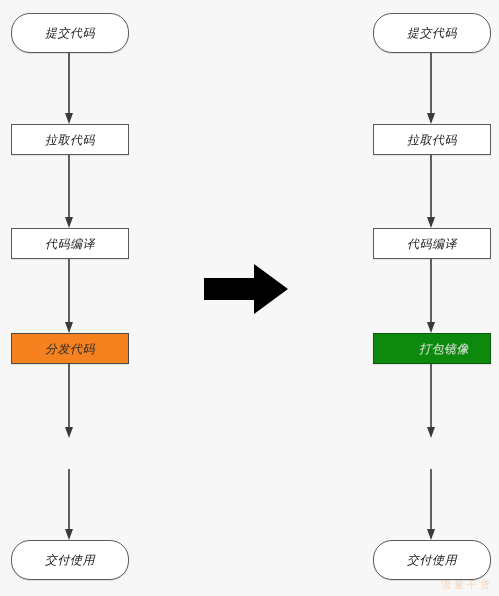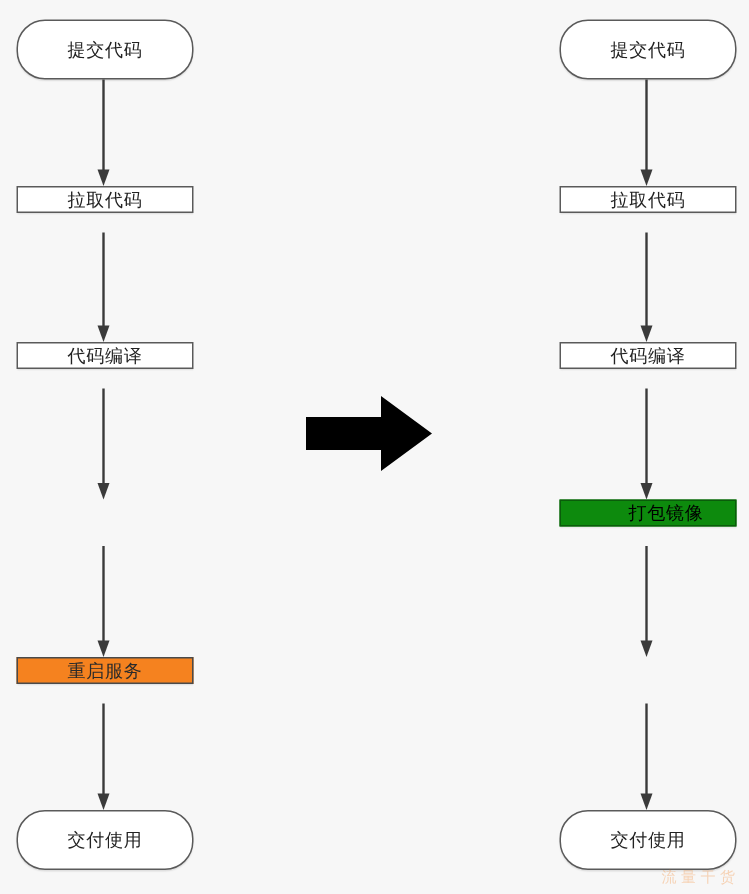--- a/index.html
+++ b/index.html
@@ -20,20 +20,21 @@
     width: 499px;
     height: 596px;
   }
 
   
   .column {
     position: absolute;
     top: 0;
     width: 130px;
     height: 596px;
+    font-style: italic;
   }
   .column.left  { left: 5px; }
   .column.right { left: 367px; }
 
   
   .node {
     position: absolute;
     box-sizing: border-box;
     width: 118px;
     left: 6px;
@@ -47,33 +48,33 @@
     background: #ffffff;
     border: 1px solid #5a5a5a;
     white-space: nowrap;
   }
   .node.terminator {
     height: 40px;
     border-radius: 19px;
     box-shadow: 0 1px 1px rgba(0,0,0,0.10);
   }
   .node.process {
-    height: 18px;
+    height: 31px;
     border-radius: 0;
     box-shadow: 0 1px 1px rgba(0,0,0,0.08);
   }
   .node.accent-orange {
     background: #f5821f;
     border-color: #4a4a4a;
     color: #2b2b2b;
   }
   .node.accent-green {
     background: #0d8a0d;
     border-color: #0a5c0a;
-    color: #000000;
+    color: #e5e5e5;
     padding-left: 24px;
   }
 
   
   .connector {
     position: absolute;
     left: 64px;
     width: 10px;
     transform: translateX(-50%);
     pointer-events: none;
@@ -129,29 +130,29 @@
 
     <div class="node process" style="top:228px;">代码编译</div>
 
     <div class="connector" style="top:259px;height:74px;">
       <svg width="10" height="74" viewBox="0 0 10 74">
         <line x1="5" y1="0" x2="5" y2="65" stroke="#3a3a3a" stroke-width="1.6"></line>
         <polygon points="5,74 1,63 9,63" fill="#3a3a3a"></polygon>
       </svg>
     </div>
 
+    <div class="node process accent-orange" style="top:333px;">分发代码</div>
 
     <div class="connector" style="top:364px;height:74px;">
       <svg width="10" height="74" viewBox="0 0 10 74">
         <line x1="5" y1="0" x2="5" y2="65" stroke="#3a3a3a" stroke-width="1.6"></line>
         <polygon points="5,74 1,63 9,63" fill="#3a3a3a"></polygon>
       </svg>
     </div>
 
-    <div class="node process accent-orange" style="top:438px;">重启服务</div>
 
     <div class="connector" style="top:469px;height:71px;">
       <svg width="10" height="71" viewBox="0 0 10 71">
         <line x1="5" y1="0" x2="5" y2="62" stroke="#3a3a3a" stroke-width="1.6"></line>
         <polygon points="5,71 1,60 9,60" fill="#3a3a3a"></polygon>
       </svg>
     </div>
 
     <div class="node terminator" style="top:540px;">交付使用</div>
   </div>

